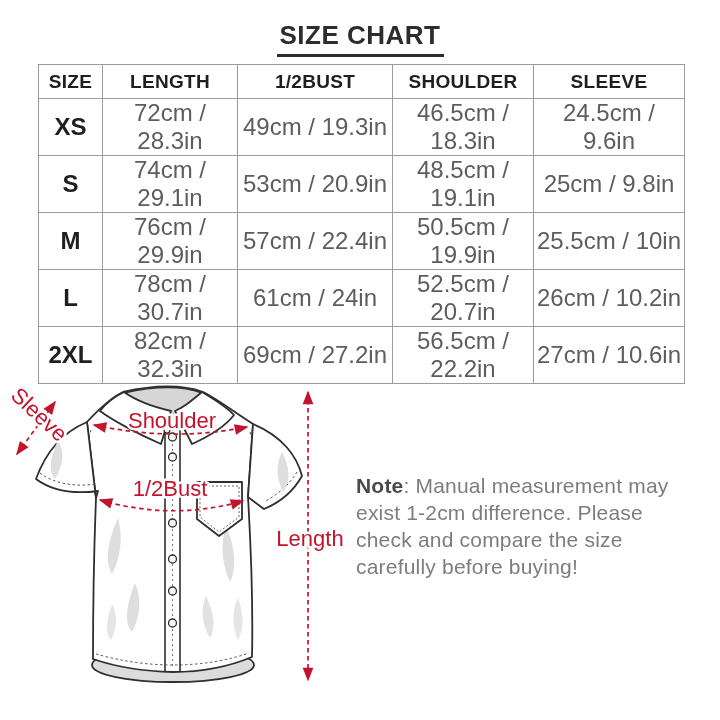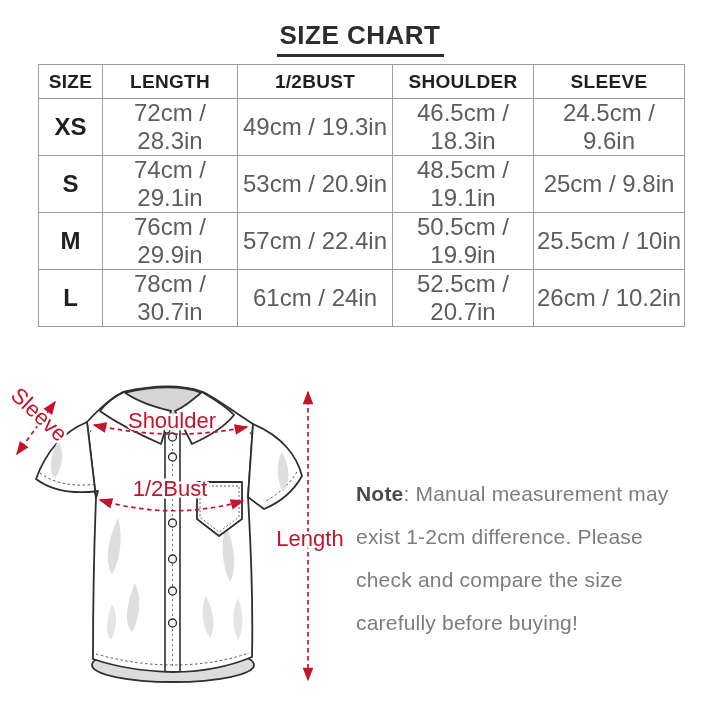--- a/index.html
+++ b/index.html
@@ -19,21 +19,21 @@
   table.size-table th{height:33px;font-size:19px;font-weight:bold;color:#1f1f1f;letter-spacing:.3px;}
   table.size-table td{height:31.5px;font-size:24px;color:#5d5d5d;}
   table.size-table td.size-cell{font-weight:bold;color:#1f1f1f;}
 
   
   .diagram{position:absolute;left:0;top:368px;width:345px;height:350px;}
   .rlabel{fill:#c3142d;font-size:22px;font-family:"Liberation Sans","DejaVu Sans",sans-serif;
           paint-order:stroke;stroke:#ffffff;stroke-width:5px;stroke-linejoin:round;}
 
   
-  .note{position:absolute;left:356px;top:472px;width:336px;font-size:21px;line-height:43px;
+  .note{position:absolute;left:356px;top:472px;width:336px;font-size:21px;line-height:27px;
         color:#7d7d7d;letter-spacing:.2px;}
   .note b{color:#4a4a4a;font-weight:bold;}
 </style>
 </head>
 <body>
 
 <div class="stage">
 
   <div class="title-row">
     <span class="title">SIZE CHART</span>
@@ -77,20 +77,27 @@
         <td>57cm / 22.4in</td>
         <td>50.5cm / 19.9in</td>
         <td>25.5cm / 10in</td>
       </tr>
       <tr>
         <td class="size-cell">L</td>
         <td>78cm / 30.7in</td>
         <td>61cm / 24in</td>
         <td>52.5cm / 20.7in</td>
         <td>26cm / 10.2in</td>
+      </tr>
+      <tr>
+        <td class="size-cell">2XL</td>
+        <td>82cm / 32.3in</td>
+        <td>69cm / 27.2in</td>
+        <td>56.5cm / 22.2in</td>
+        <td>27cm / 10.6in</td>
       </tr>
     </tbody>
   </table>
 
   <svg class="diagram" viewBox="0 0 345 350" width="345" height="350">
     <defs>
       <marker id="arrR" viewBox="0 0 10 8" refX="8.5" refY="4" markerWidth="9" markerHeight="8" orient="auto-start-reverse">
         <path d="M0.5,0.5 L9.5,4 L0.5,7.5 Z" fill="#c3142d"></path>
       </marker>
     </defs>

